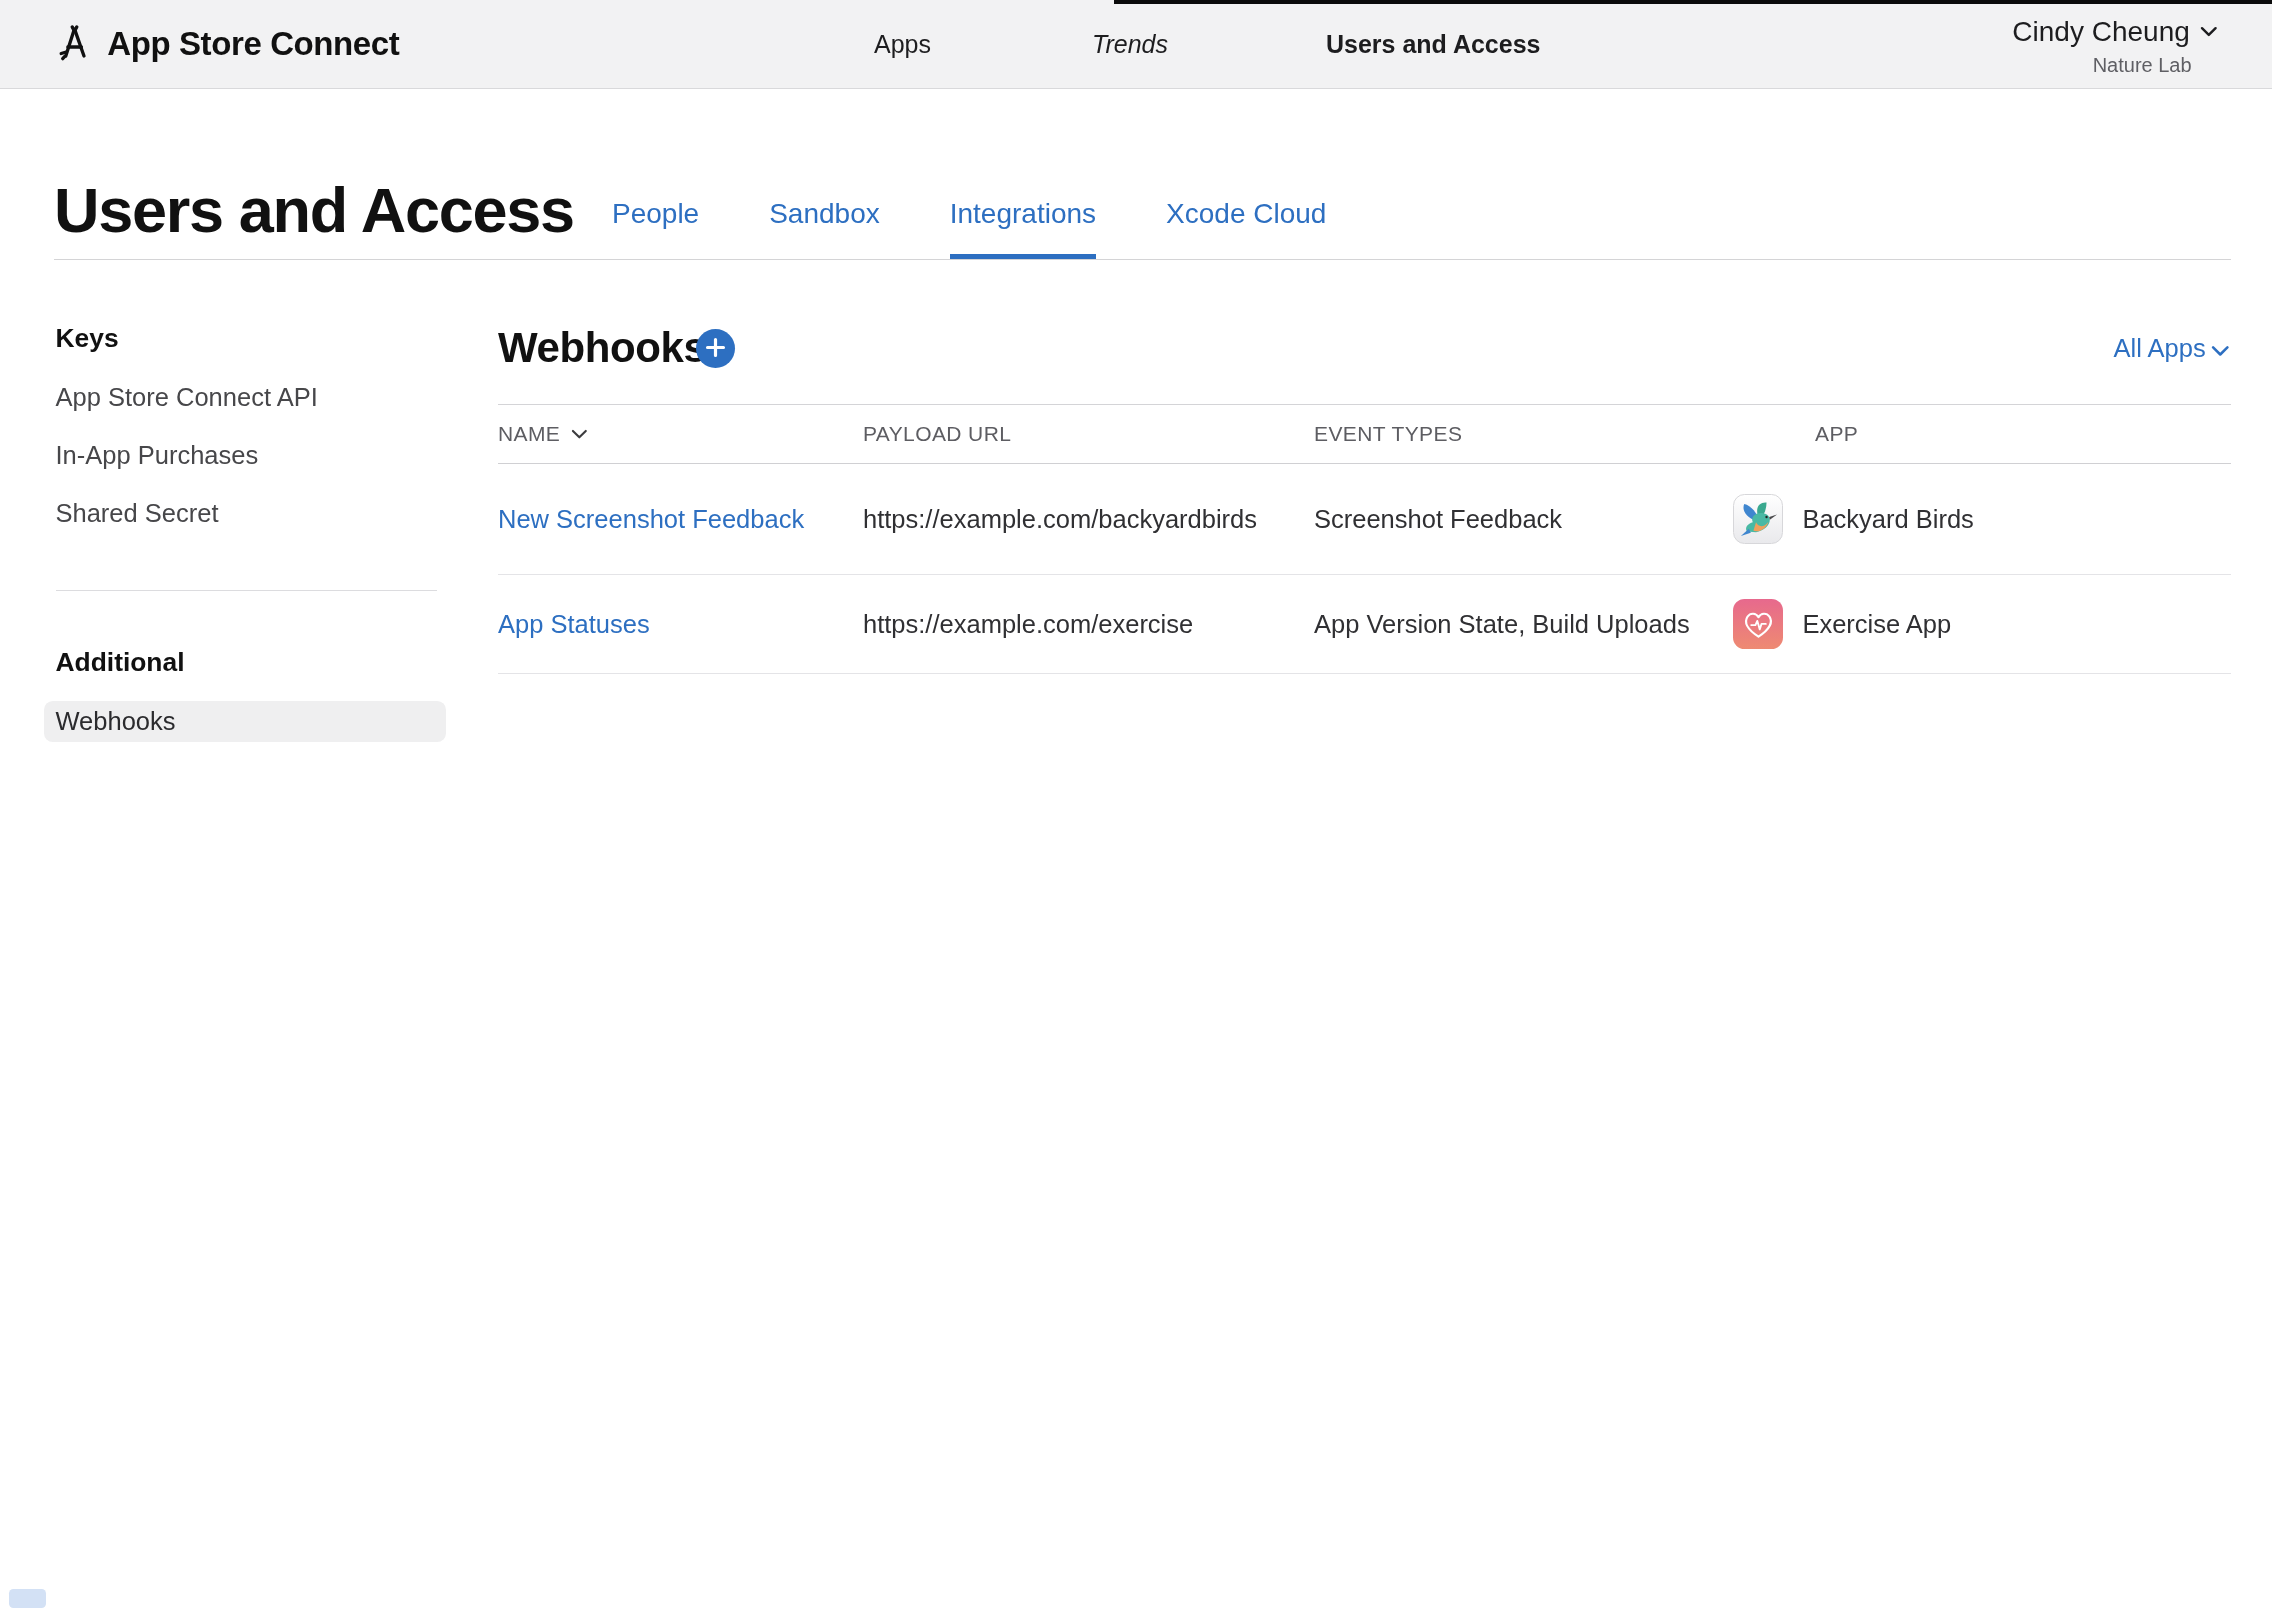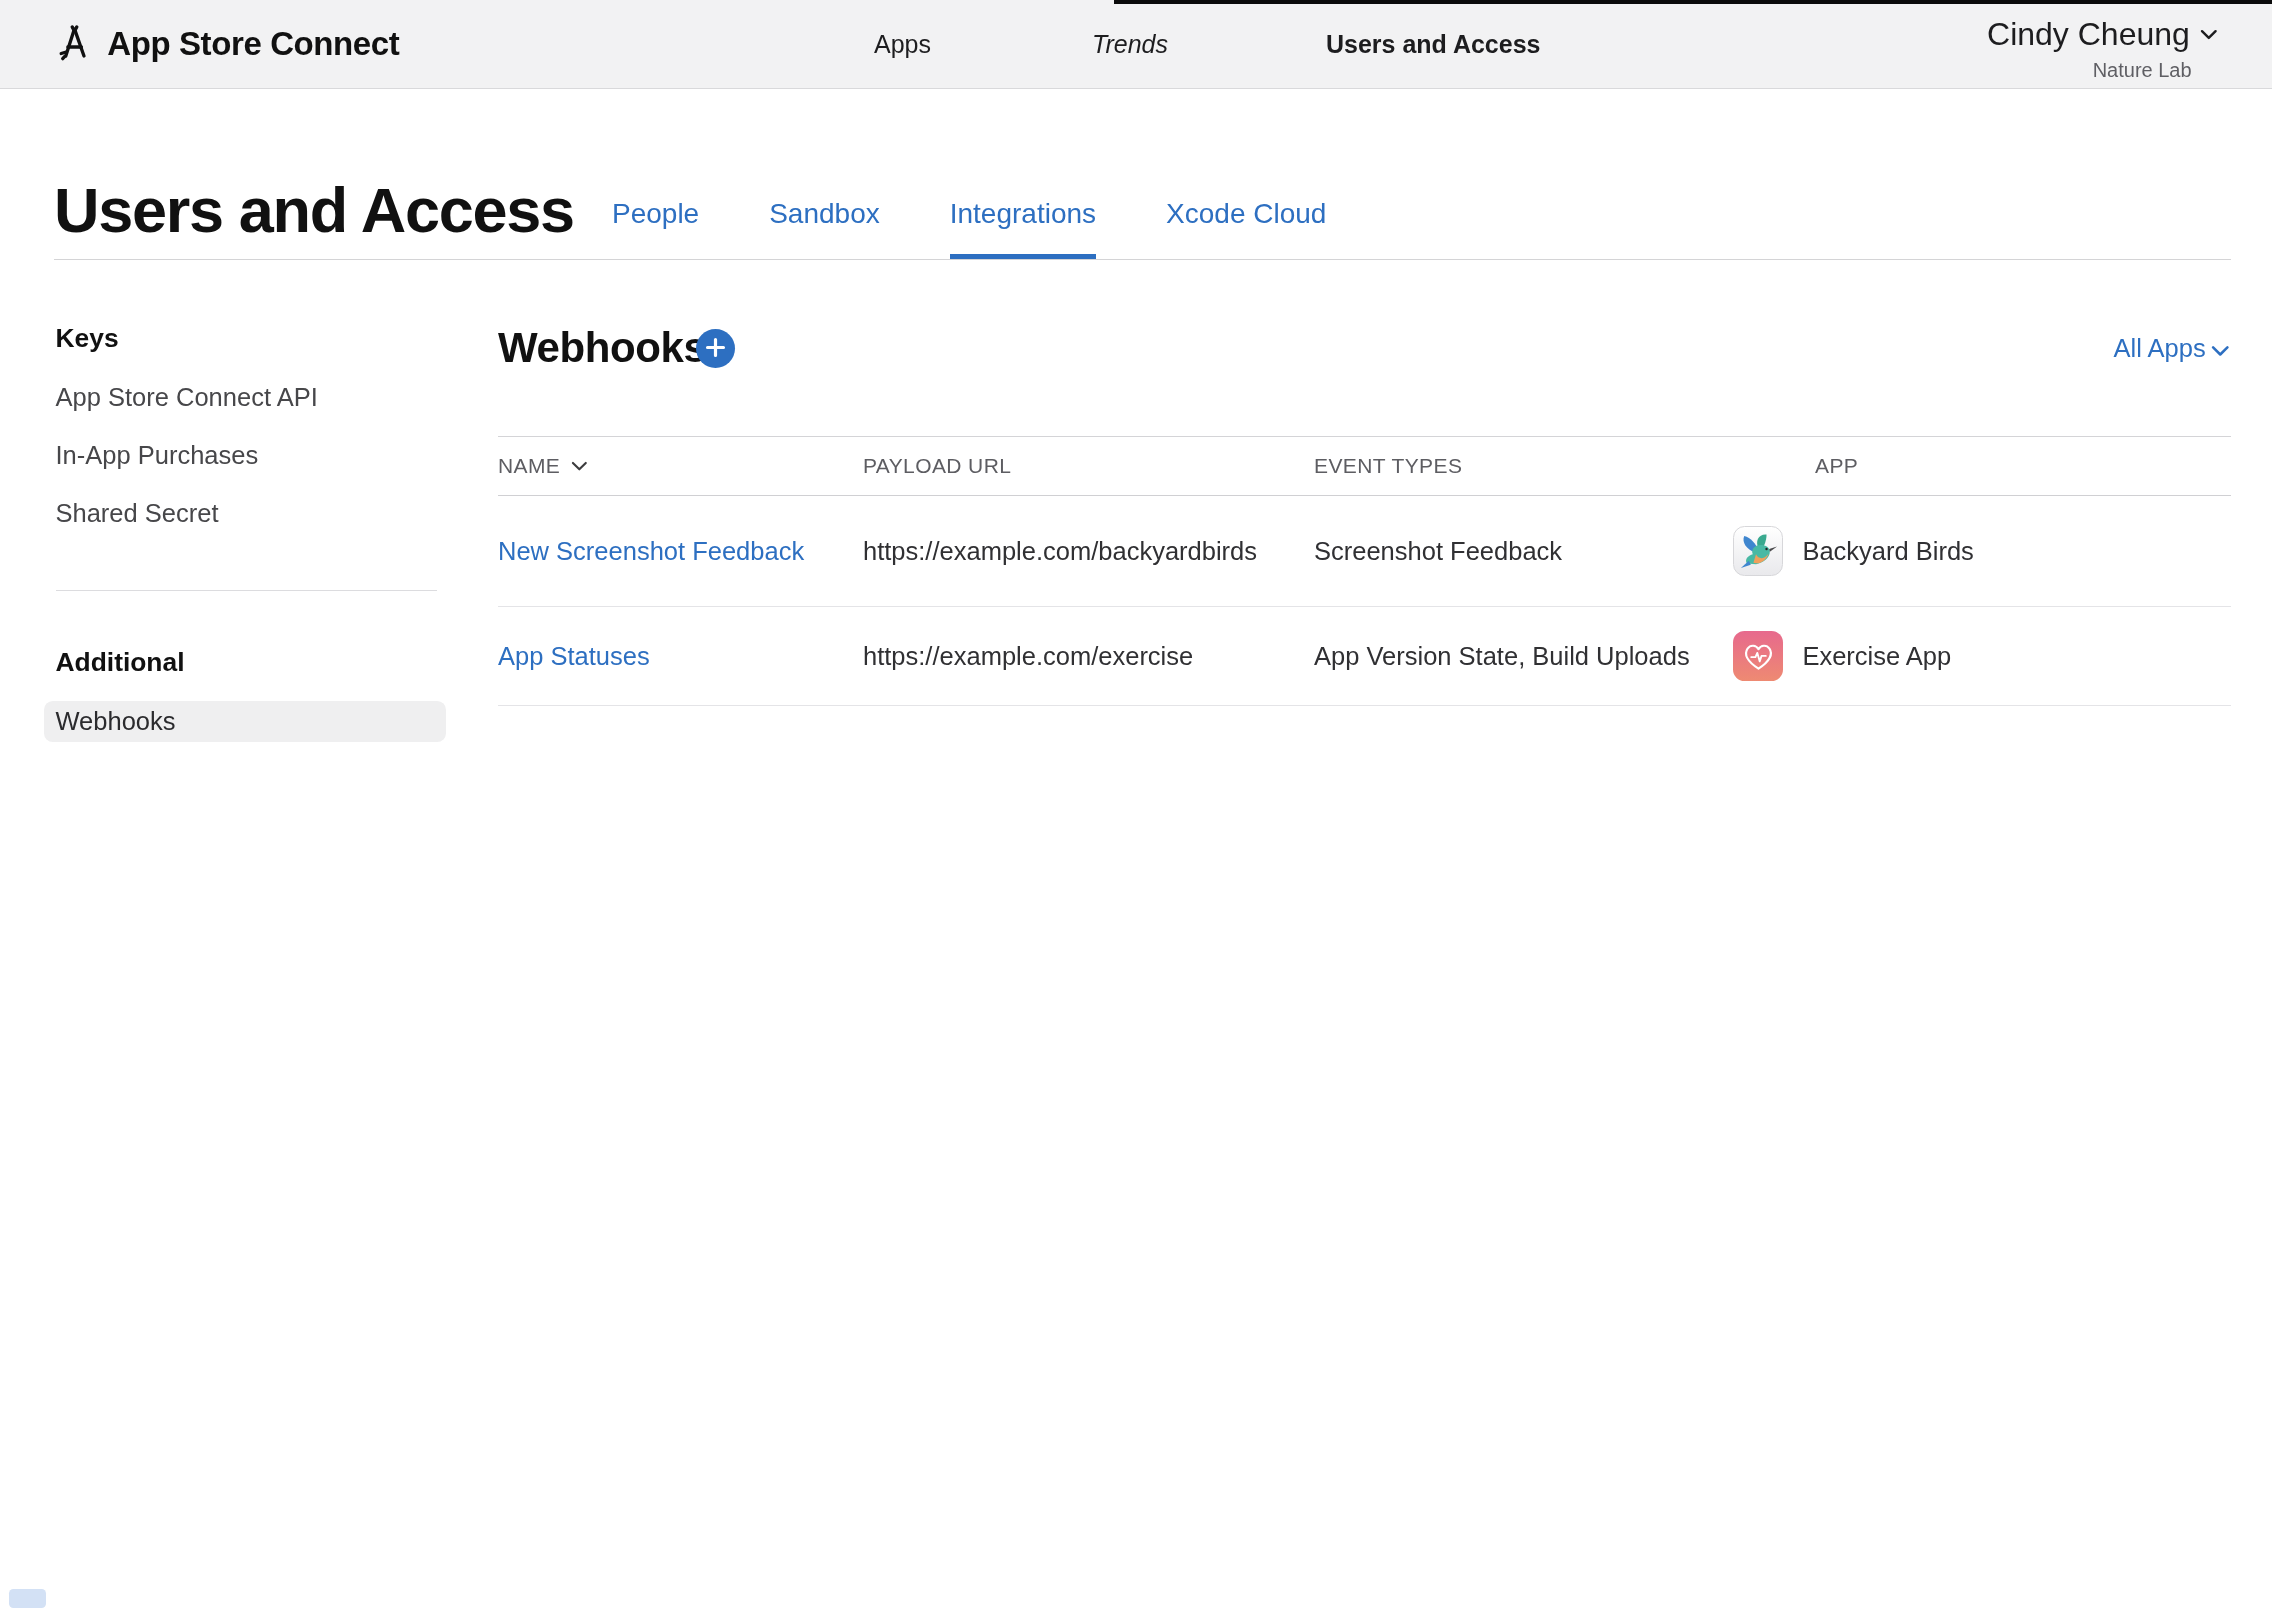--- a/index.html
+++ b/index.html
@@ -23,21 +23,21 @@
     display: flex; align-items: center; gap: 12.3px;
   }
   .brand-text { font-size: 33px; font-weight: 700; letter-spacing: -0.4px; color: #111; }
   .nav-link { position: absolute; top: 50%; transform: translateY(-50%); font-size: 25px; color: #1d1d1f; cursor: pointer; }
   .nav-link.apps { left: 874px; }
   .nav-link.trends { left: 1092px; font-style: italic; }
   .nav-link.uaa { left: 1326px; font-weight: 700; }
   .account { position: absolute; right: 55px; top: 16px; text-align: right; }
   .account-name {
     display: flex; align-items: center; justify-content: flex-end; gap: 10.6px;
-    font-size: 32px; color: #1d1d1f; cursor: pointer;
+    font-size: 28px; color: #1d1d1f; cursor: pointer;
   }
   .account-org { margin-top: 6.2px; font-size: 20px; color: #5f5f64; padding-right: 26.4px; }
 
   
   .top-strip { position: absolute; top: 0; left: 1114px; right: 0; height: 4.4px; background: #0b0b0b; z-index: 30; }
   
   .bottom-artifact { position: absolute; left: 8.8px; top: 1589px; width: 37px; height: 19.4px; background: #d3e1f5; border-radius: 4.4px; }
 
   
   .page-head {
@@ -82,21 +82,21 @@
     position: absolute; left: 198px; top: 69px; width: 39px; height: 39px;
     border-radius: 50%; background: var(--accent); border: none; cursor: pointer;
     display: flex; align-items: center; justify-content: center;
   }
   .filter {
     position: absolute; right: 1.8px; top: 74px;
     display: flex; align-items: center; gap: 5px;
     font-size: 25.5px; color: var(--accent); cursor: pointer;
   }
 
-  .table { border-top: 0.9px solid #d4d4d7; margin-top: 32px; }
+  .table { border-top: 0.9px solid #d4d4d7; }
   .trow { display: grid; grid-template-columns: 365px 451px 419px 1fr; align-items: center; }
   .thead { height: 59px; border-bottom: 1.8px solid #d0d0d3; }
   .th { font-size: 21px; letter-spacing: 0.4px; color: #5d5d62; display: flex; align-items: center; gap: 10.6px; }
   .th.app-col { padding-left: 82px; }
   .sort-chevron { color: #3c3c3e; display: inline-flex; }
   .row-0 { height: 99px; border-bottom: 0.9px solid #e4e4e7; }
   .row-1 { height: 111px; border-bottom: 0.9px solid #e4e4e7; }
   .cell { font-size: 25.5px; color: #303033; }
   .cell.link { color: var(--accent); cursor: pointer; }
   .cell.app { display: flex; align-items: center; gap: 19.4px; }

